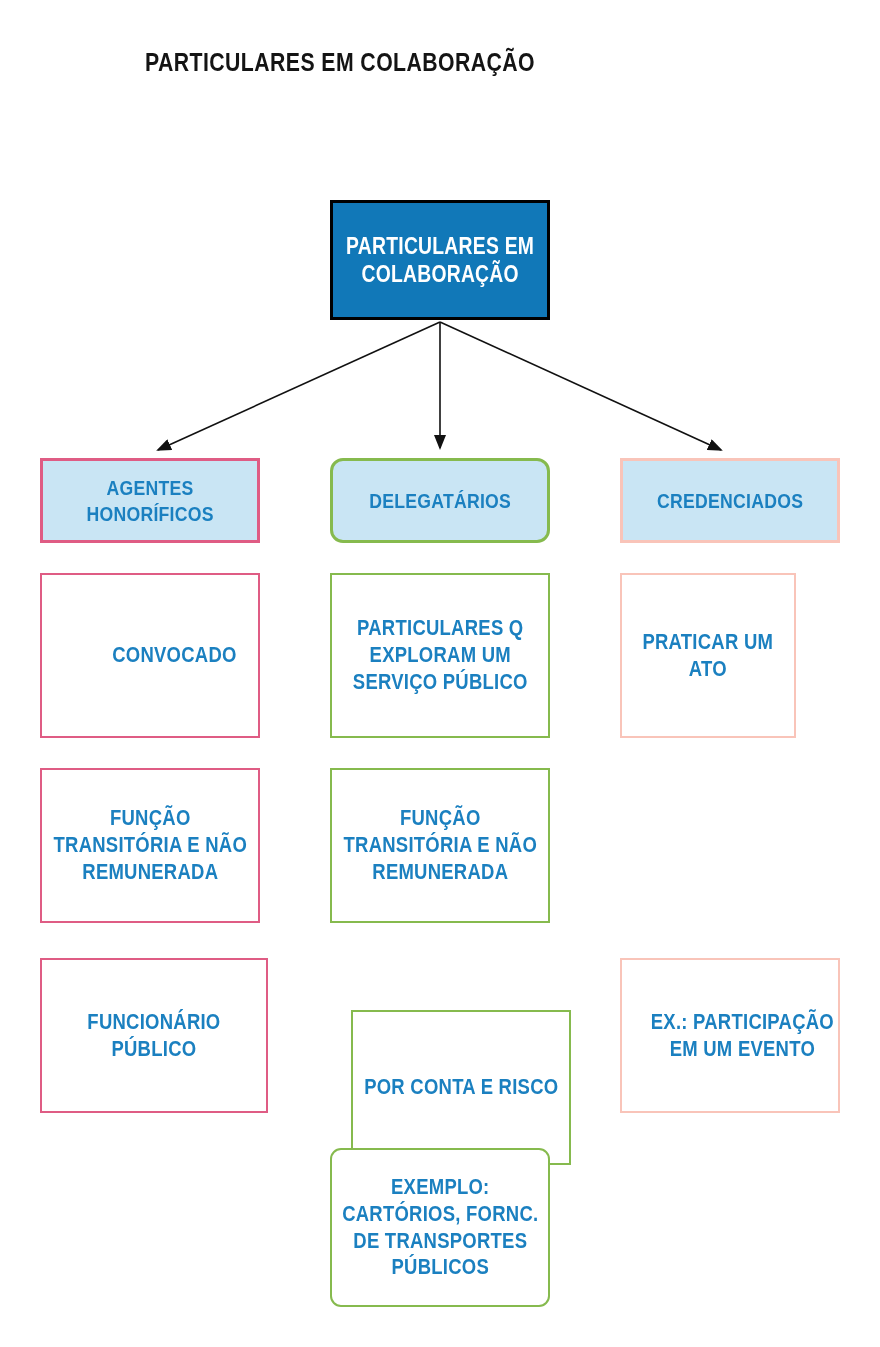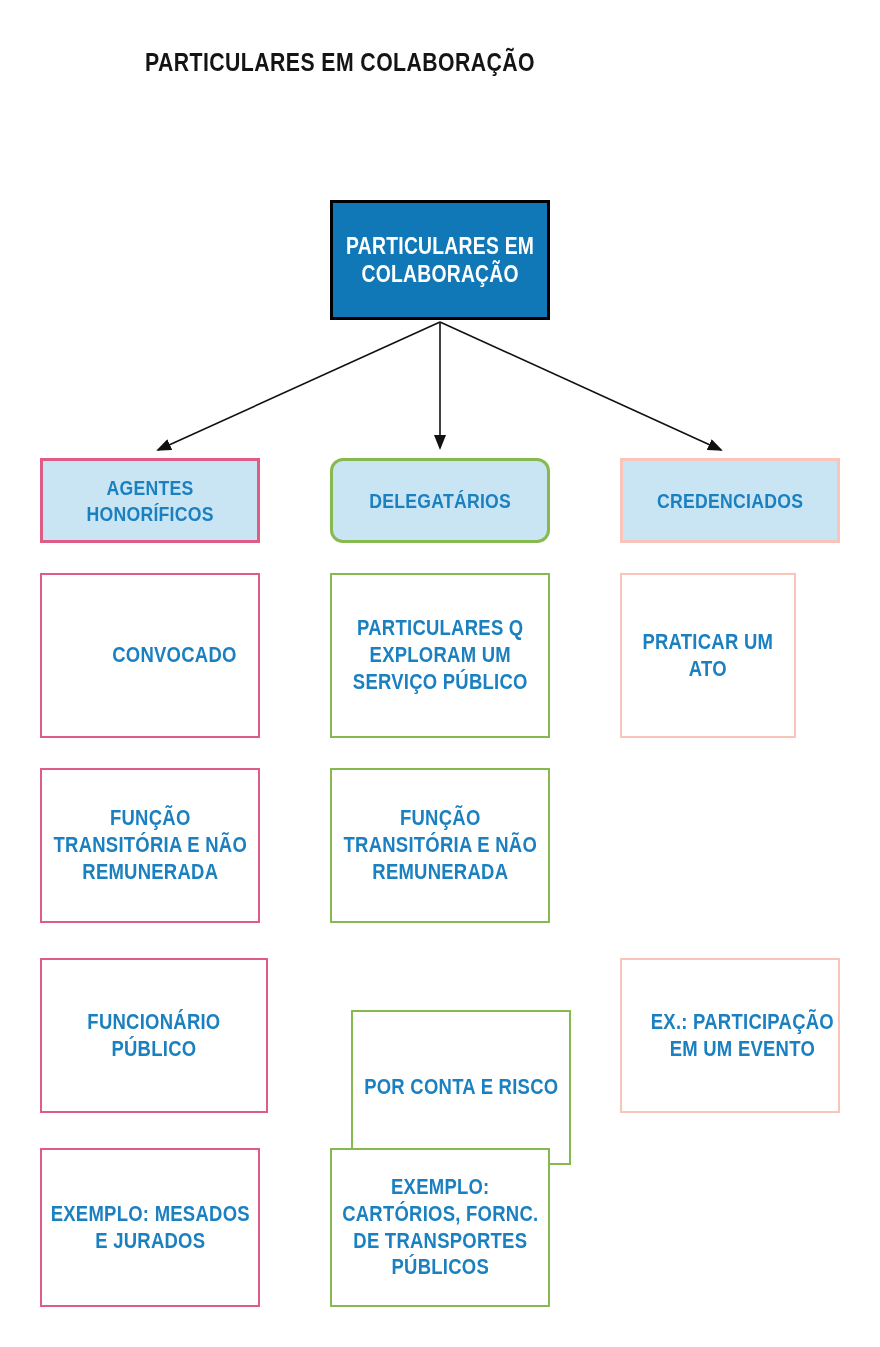--- a/index.html
+++ b/index.html
@@ -89,34 +89,31 @@
 
   <div class="box item pink" style="left:40px;top:573px;width:220px;height:165px;padding-left:48px;">
     <span class="cond">CONVOCADO</span>
   </div>
   <div class="box item pink" style="left:40px;top:768px;width:220px;height:155px;">
     <span class="cond">FUNÇÃO TRANSITÓRIA E NÃO REMUNERADA</span>
   </div>
   <div class="box item pink" style="left:40px;top:958px;width:228px;height:155px;">
     <span class="cond">FUNCIONÁRIO PÚBLICO</span>
   </div>
-  <div class="box item pink" style="left:40px;top:1148px;width:220px;height:159px;">
-    <span class="cond">EXEMPLO: MESADOS E JURADOS</span>
-  </div>
 
   <div class="box item green" style="left:330px;top:573px;width:220px;height:165px;">
     <span class="cond">PARTICULARES Q EXPLORAM UM SERVIÇO PÚBLICO</span>
   </div>
   <div class="box item green" style="left:330px;top:768px;width:220px;height:155px;">
     <span class="cond">FUNÇÃO TRANSITÓRIA E NÃO REMUNERADA</span>
   </div>
   <div class="box item green" style="left:330px;top:1010px;width:220px;height:155px;margin-left:21px;">
     <span class="cond">POR CONTA E RISCO</span>
   </div>
-  <div class="box item green" style="left:330px;top:1148px;width:220px;height:159px;">
+  <div class="box item green" style="left:330px;top:1148px;width:220px;height:159px;border-radius:11px;">
     <span class="cond">EXEMPLO: CARTÓRIOS, FORNC. DE TRANSPORTES PÚBLICOS</span>
   </div>
 
   <div class="box item salmon" style="left:620px;top:573px;width:176px;height:165px;">
     <span class="cond">PRATICAR UM ATO</span>
   </div>
   <div class="box item salmon" style="left:620px;top:958px;width:220px;height:155px;padding-left:24px;">
     <span class="cond">EX.: PARTICIPAÇÃO EM UM EVENTO</span>
   </div>
 

